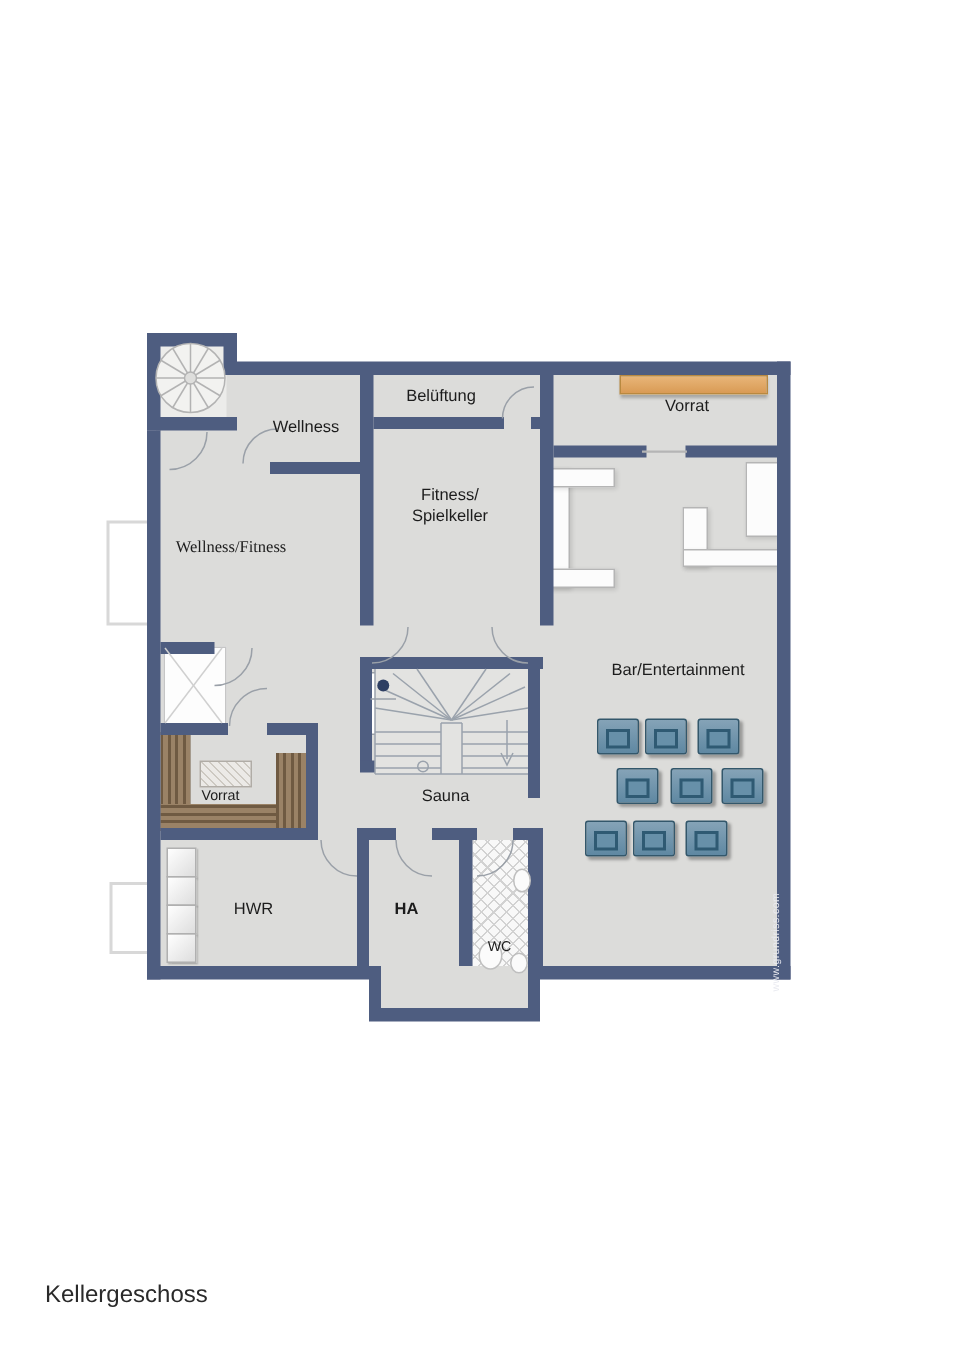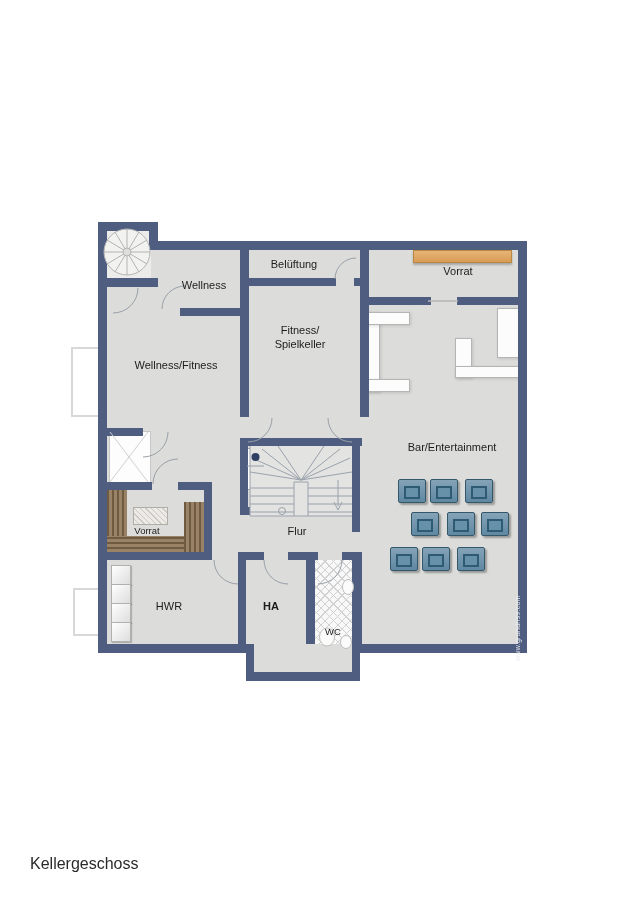--- a/index.html
+++ b/index.html
@@ -196,25 +196,25 @@
       <ellipse cx="346" cy="642" rx="5.5" ry="6.5"></ellipse>
     </g>
     <g fill="#fbfbfb" stroke="#bfbfbf">
       <ellipse cx="348" cy="587" rx="5.5" ry="7.5"></ellipse>
     </g>
   </svg>
 
   <div class="room-label" style="left:204px;top:286px;">Wellness</div>
   <div class="room-label" style="left:294px;top:265px;">Belüftung</div>
   <div class="room-label" style="left:458px;top:272px;">Vorrat</div>
-  <div class="room-label" style="left:176px;top:366px;">Wellness/Fitness</div>
+  <div class="room-label" style="left:154px;top:366px;font-family:Liberation Serif, serif;">Wellness/Fitness</div>
   <div class="room-label" style="left:300px;top:338px;">Fitness/
 Spielkeller</div>
   <div class="room-label" style="left:452px;top:448px;">Bar/Entertainment</div>
   <div class="room-label small-label" style="left:147px;top:531px;">Vorrat</div>
-  <div class="room-label" style="left:297px;top:532px;">Flur</div>
+  <div class="room-label" style="left:297px;top:532px;">Sauna</div>
   <div class="room-label" style="left:169px;top:607px;">HWR</div>
   <div class="room-label" style="left:271px;top:607px;font-weight:bold;">HA</div>
   <div class="room-label small-label" style="left:333px;top:632px;">WC</div>
 
   <div id="title">Kellergeschoss</div>
   <div id="watermark">www.grundriss.com</div>
 </div>
 
 </body></html>

